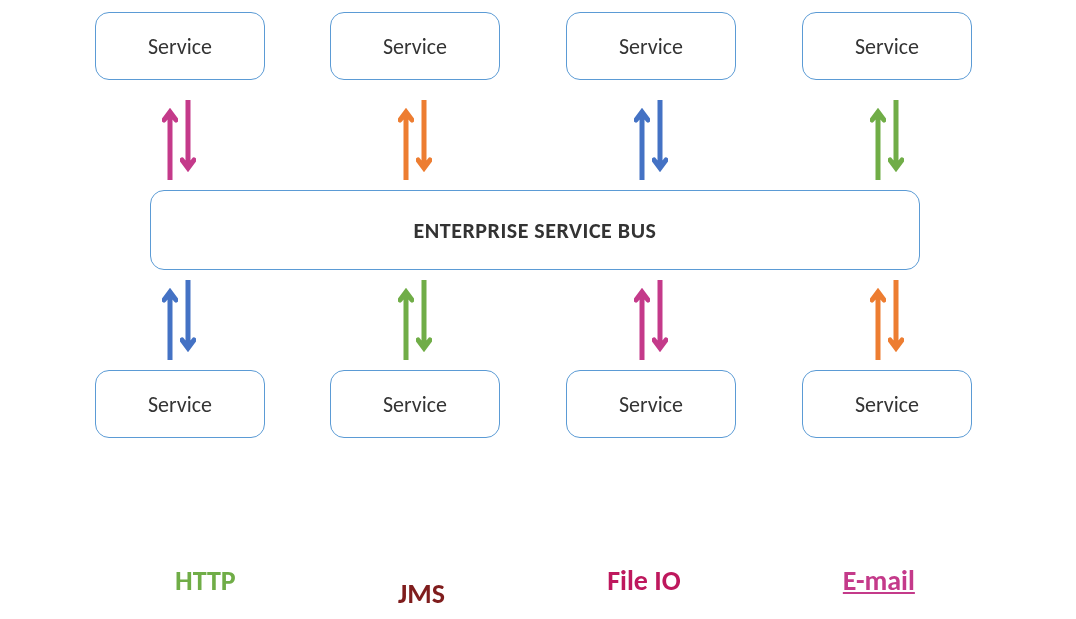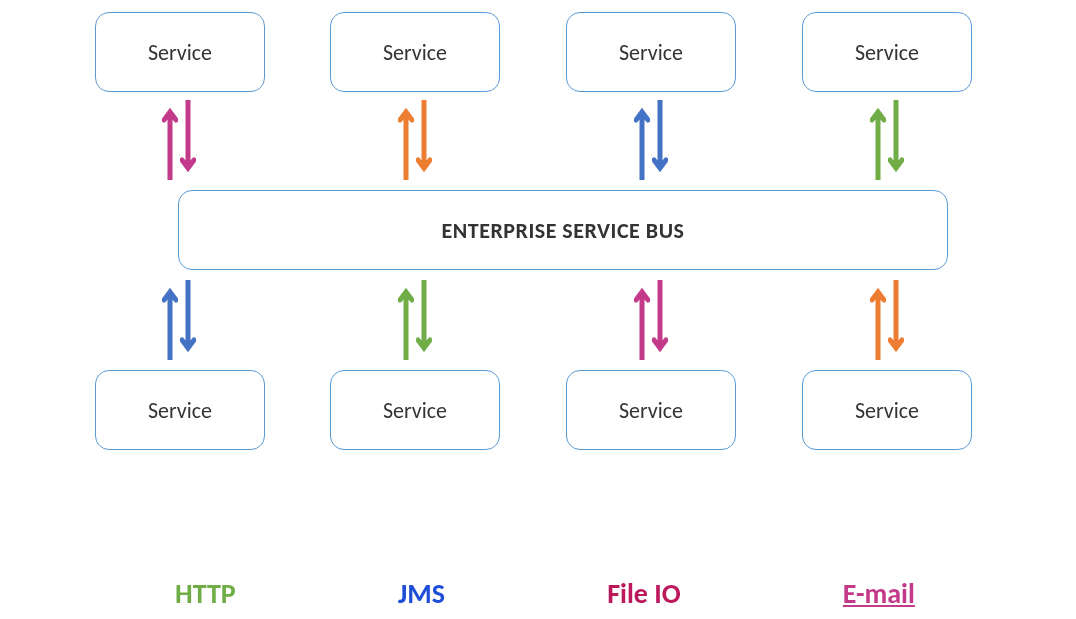--- a/index.html
+++ b/index.html
@@ -11,21 +11,21 @@
       position: relative;
     }
     .diagram {
       position: relative;
       width: 100%;
       height: 100%;
     }
     .service-box {
       position: absolute;
       width: 170px;
-      height: 80px;
+      height: 68px;
       border: 1.5px solid #5b9bd5;
       border-radius: 14px;
       display: flex;
       align-items: center;
       justify-content: center;
       font-size: 22px;
       color: #333;
       background: #fff;
     }
     .bus-box {
@@ -37,21 +37,20 @@
       border: 1.5px solid #5b9bd5;
       border-radius: 14px;
       display: flex;
       align-items: center;
       justify-content: center;
       font-size: 22px;
       font-weight: 700;
       color: #333;
       background: #fff;
       letter-spacing: 0.5px;
-      margin-left: 28px;
     }
     .arrow-pair {
       position: absolute;
       display: flex;
       gap: 2px;
       align-items: center;
     }
     .arrow {
       width: 16px;
       height: 80px;
@@ -64,21 +63,21 @@
       right: 0;
       display: flex;
       justify-content: space-around;
       padding: 0 80px;
     }
     .legend-item {
       font-size: 28px;
       font-weight: 700;
     }
     .c-green  { color: #70ad47; margin-left: 14px; }
-    .c-orange { color: #1d4ed8; }
+    .c-orange { color: #7f1d1d; margin-top: 13px; }
     .c-blue   { color: #be185d; }
     .c-pink   { color: #c43a8a; text-decoration: underline; }
   </style>
 </head>
 <body>
 
 <div class="diagram">
 
   <div class="service-box" style="left:95px; top:12px;">
       <span>Service</span>

